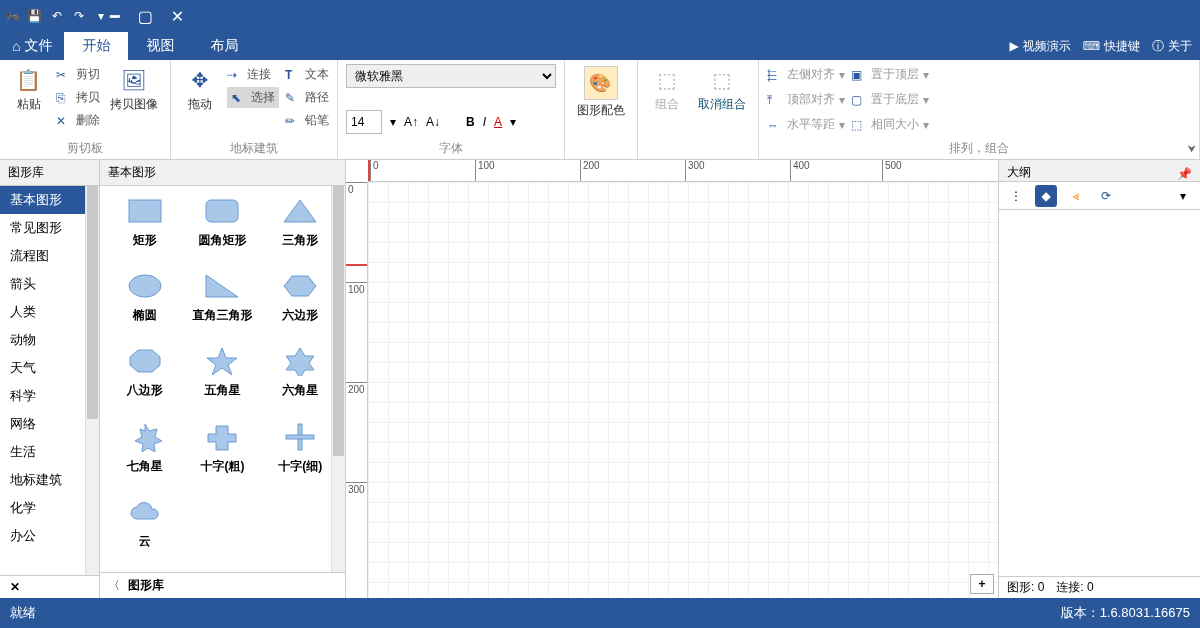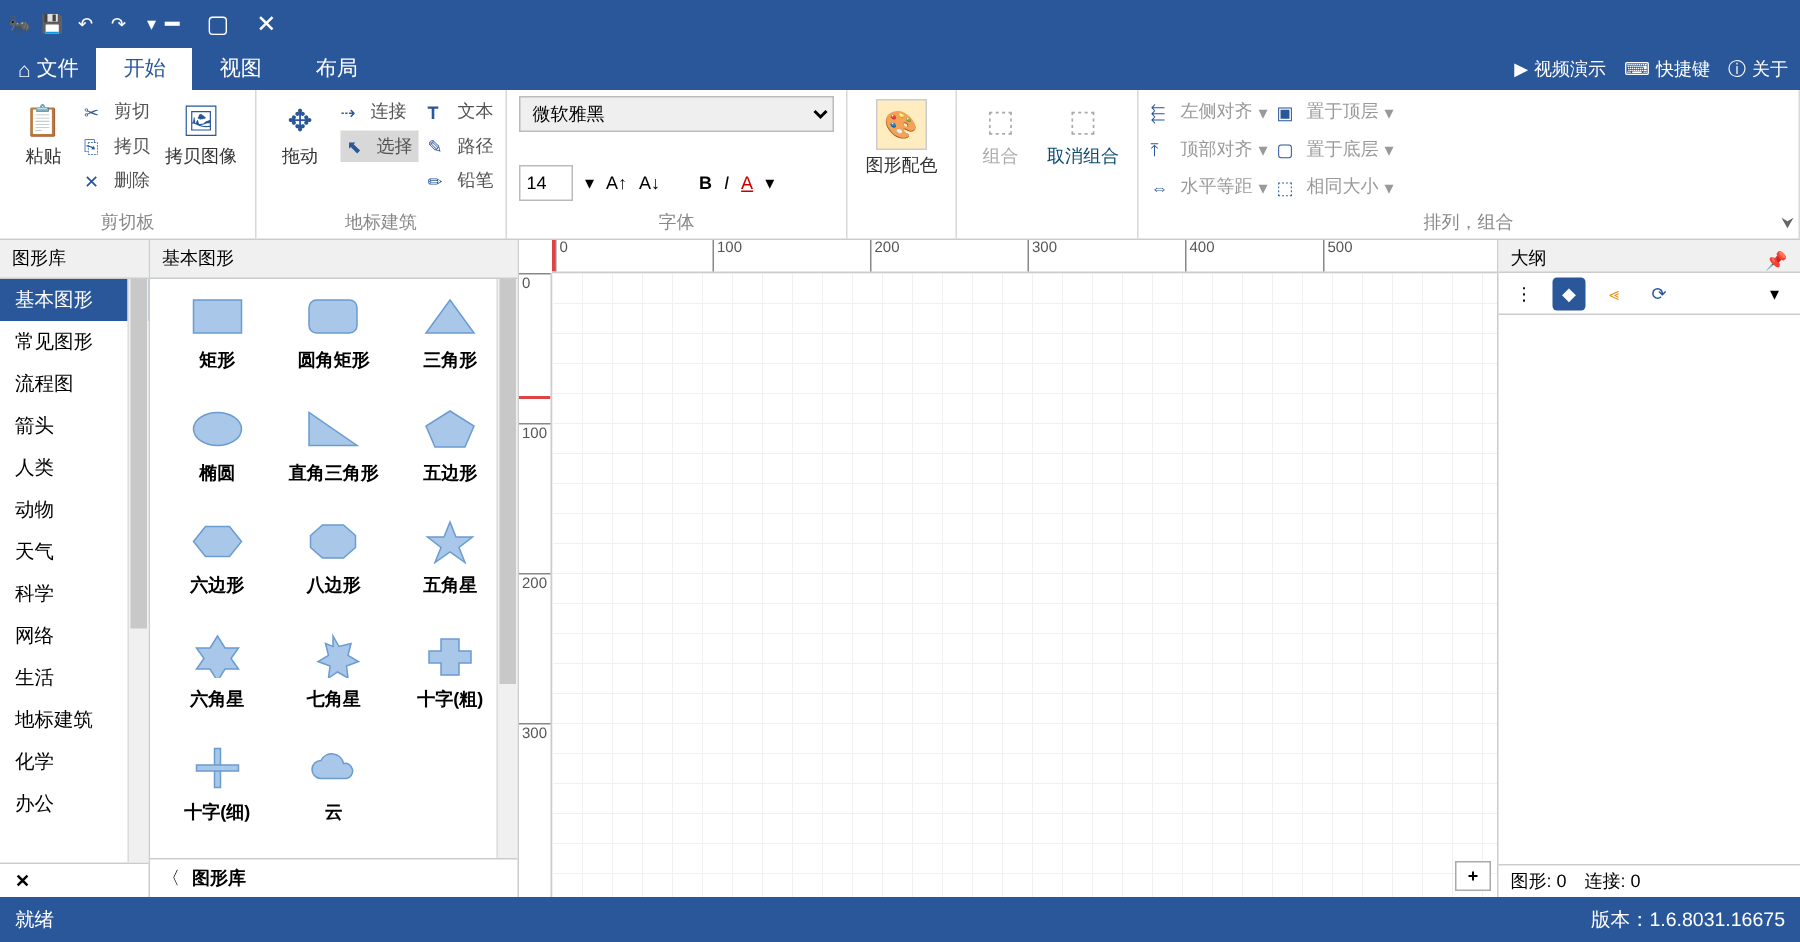--- a/index.html
+++ b/index.html
@@ -291,26 +291,20 @@
           <div class="slbl">椭圆</div>
         </div>
         <div class="shape-cell">
           <svg class="shp" viewBox="0 0 40 30">
             <polygon points="4,4 4,26 36,26"></polygon>
           </svg>
           <div class="slbl">直角三角形</div>
         </div>
         <div class="shape-cell">
           <svg class="shp" viewBox="0 0 40 30">
-            <polygon points="20,3 36,13 30,27 10,27 4,13"></polygon>
-          </svg>
-          <div class="slbl">五边形</div>
-        </div>
-        <div class="shape-cell">
-          <svg class="shp" viewBox="0 0 40 30">
             <polygon points="12,5 28,5 36,15 28,25 12,25 4,15"></polygon>
           </svg>
           <div class="slbl">六边形</div>
         </div>
         <div class="shape-cell">
           <svg class="shp" viewBox="0 0 40 30">
             <polygon points="13,4 27,4 35,11 35,19 27,26 13,26 5,19 5,11"></polygon>
           </svg>
           <div class="slbl">八边形</div>
         </div>

